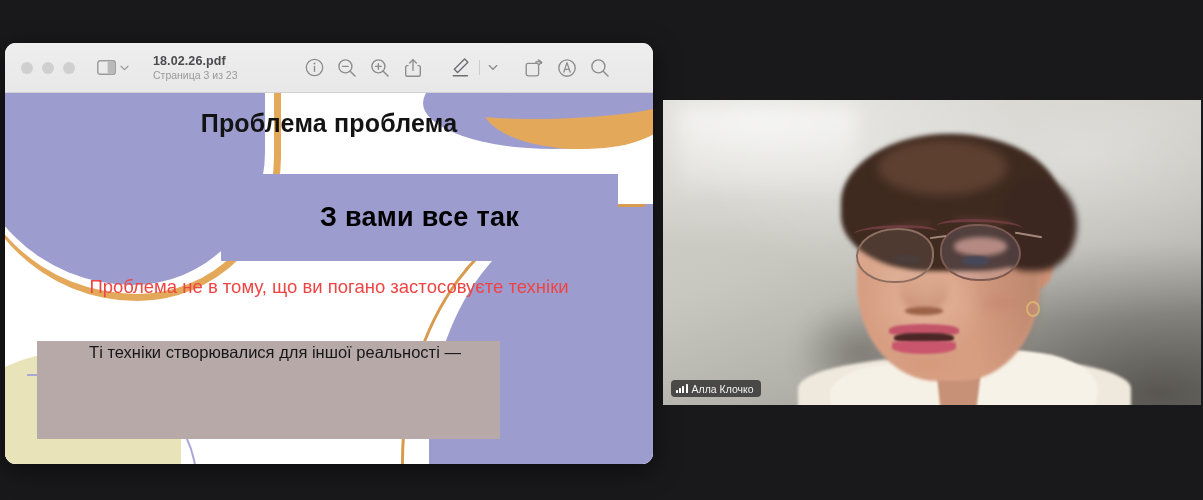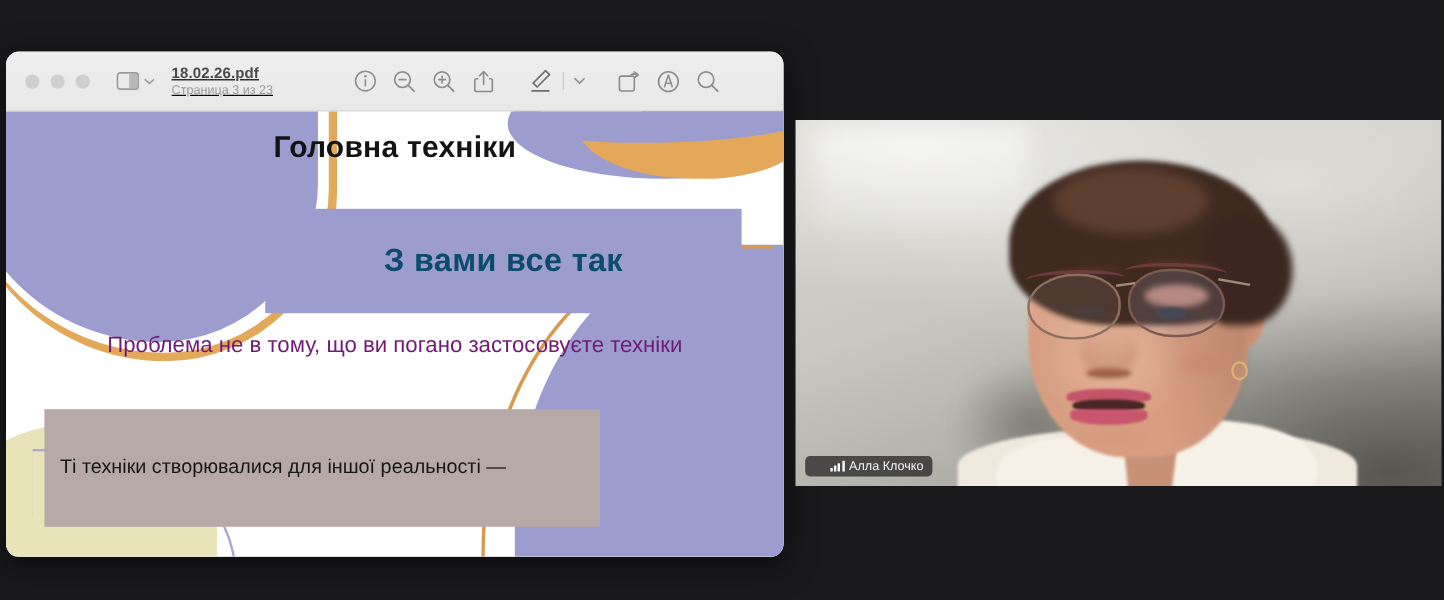--- a/index.html
+++ b/index.html
@@ -25,21 +25,21 @@
     height: 50px; width: 100%;
     background: linear-gradient(#eeeeee,#e8e8e8);
     border-bottom: 1px solid #d2d2d2;
     display: flex; align-items: center;
   }
   .traffic { display:flex; gap:9px; margin-left:16px; }
   .tl { width:12px; height:12px; border-radius:50%; background:#cfcfcf; }
 
   .tb-sidebar { display:flex; align-items:center; gap:4px; margin-left:22px; }
   .tb-sidebar svg { display:block; }
-  .doc-title-wrap { margin-left:14px; line-height:1.15;text-decoration:underline; }
+  .doc-title-wrap { margin-left:24px; line-height:1.15; }
   .doc-title { font-size:12.5px; font-weight:bold; color:#4b4b4d; letter-spacing:.1px; }
   .doc-sub { font-size:10.5px; color:#9a9a9c; margin-top:1px; }
 
   .tb-icons { display:flex; align-items:center; gap:0px; margin-left:60px; }
   .tb-btn { width:33px; height:30px; display:flex; align-items:center; justify-content:center; }
   .tb-btn svg { display:block; }
   .tb-sep { width:1px; height:15px; background:#cccccc; margin:0 2px; }
 
   
   #slide {
@@ -122,32 +122,32 @@
     letter-spacing:.2px;
     z-index:6;
   }
   .hero-box {
     position:absolute; left:216px; top:81px;
     width:397px; height:87px;
     background:#9d9ccf;
     display:flex; align-items:center; justify-content:center;
     z-index:6;
   }
-  .hero-text { font-size:27px; font-weight:bold; color:#0c4a6e; letter-spacing:.3px; }
+  .hero-text { font-size:27px; font-weight:bold; color:#000000; letter-spacing:.3px; }
   .body-line {
     position:absolute; left:0; right:0; top:183px;
     text-align:center;
-    font-size:18.5px; color:#701a75;
+    font-size:18.5px; color:#ef4444;
     z-index:6;
   }
   .mauve-box {
     position:absolute; left:32px; top:248px;
     width:463px; height:98px;
     background:#b6a9a8;
-    display:flex; flex-direction:column; align-items:center; justify-content:center;
+    display:flex; align-items:center; justify-content:center;
     z-index:6;
   }
   .mauve-line { font-size:16.5px; color:#17171a; line-height:1.42; text-align:center; }
   .mauve-line:first-child { align-self:flex-start; margin-left:13px; }
 
   
   #video-tile {
     position:absolute; left:663px; top:100px;
     width:538px; height:305px;
     overflow:hidden;
@@ -361,21 +361,21 @@
     width:13%; height:11%;
     background:radial-gradient(50% 50% at 50% 50%, rgba(196,118,104,.35), rgba(196,118,104,0) 70%);
     filter: blur(3px);
   }
 
   
   .name-pill {
     position:absolute; left:8px; bottom:8px;
     height:17px;
     display:flex; align-items:center; gap:4px;
-    padding:0 7px 0 21px;
+    padding:0 7px 0 5px;
     border-radius:4px;
     background:rgba(30,30,32,.72);
     z-index:9;
   }
   .sig-bars { display:flex; align-items:flex-end; gap:1.2px; height:9px; }
   .sig-bars i { display:block; width:2px; background:#ffffff; border-radius:.5px; }
   .sig-bars i:nth-child(1){ height:3px; }
   .sig-bars i:nth-child(2){ height:5px; }
   .sig-bars i:nth-child(3){ height:7px; }
   .sig-bars i:nth-child(4){ height:9px; }
@@ -517,21 +517,21 @@
       <div class="shape sh-orange-tr"></div>
       <div class="shape sh-purple-wave3"></div>
       <div class="shape sh-purple-wave2"></div>
 
       <div class="shape sh-purple-br"></div>
       <div class="shape sh-orange-br"></div>
 
       <div class="shape sh-cream-bl"></div>
       <div class="shape sh-thinline-bl"></div>
 
-      <div class="slide-title">Головна техніки</div>
+      <div class="slide-title">Проблема проблема</div>
 
       <div class="hero-box">
         <span class="hero-text">З вами все так</span>
       </div>
 
       <div class="body-line">Проблема не в тому, що ви погано застосовуєте техніки</div>
 
       <div class="mauve-box">
         <div class="mauve-line">Ті техніки створювалися для іншої реальності —</div>
       </div>

